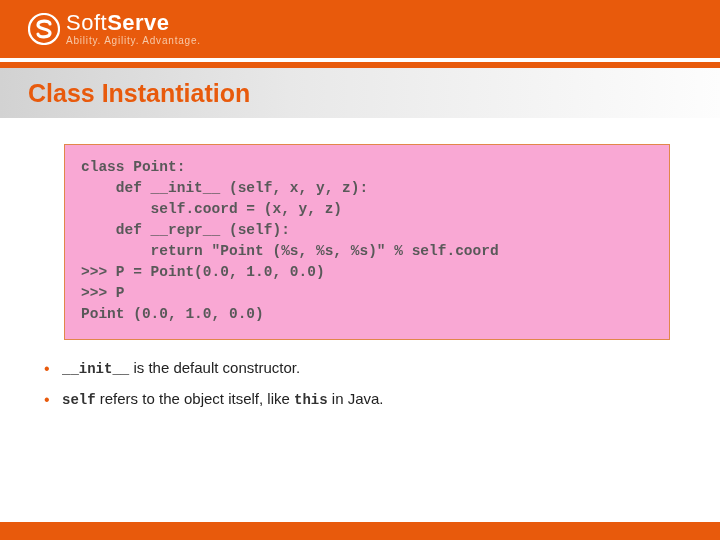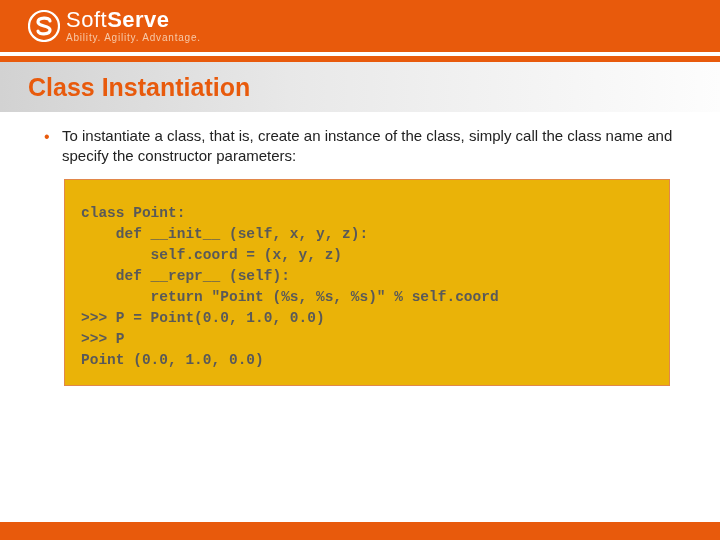--- a/index.html
+++ b/index.html
@@ -7,21 +7,21 @@
     padding: 0;
     width: 720px;
     height: 540px;
     font-family: Verdana, Geneva, sans-serif;
     background: #fff;
     position: relative;
     overflow: hidden;
   }
   .header {
     background: #e85a0c;
-    height: 52px;
+    height: 58px;
     display: flex;
     align-items: center;
     padding-left: 28px;
   }
   .logo {
     display: flex;
     align-items: center;
     gap: 6px;
   }
   .logo-icon {
@@ -80,24 +80,24 @@
   }
   ul.bullets > li::before {
     content: "•";
     position: absolute;
     left: 4px;
     top: 0;
     color: #e85a0c;
     font-size: 16px;
   }
   .code-box {
-    background: #eab308;
+    background: #f9a8d4;
     border: 1px solid #e1874a;
     margin: 12px 10px 18px 24px;
-    padding: 23px 16px 14px 16px;
+    padding: 12px 16px 14px 16px;
     font-family: "Courier New", monospace;
     font-size: 14.5px;
     font-weight: bold;
     color: #595959;
     line-height: 1.45;
     white-space: pre;
   }
   .mono {
     font-family: "Courier New", monospace;
     font-weight: bold;
@@ -133,28 +133,29 @@
   </div>
 </div>
 
 <div class="thin-bar"></div>
 
 <div class="title-band">
   <div class="title">Class Instantiation</div>
 </div>
 
 <div class="content">
-  <ul class="bullets">
-    <li>To instantiate a class, that is, create an instance of the class, simply call the class name and specify the constructor parameters:</li>
-  </ul>
 
   <div class="code-box">class Point:
     def __init__ (self, x, y, z):
         self.coord = (x, y, z)
     def __repr__ (self):
         return "Point (%s, %s, %s)" % self.coord
 &gt;&gt;&gt; P = Point(0.0, 1.0, 0.0)
 &gt;&gt;&gt; P
 Point (0.0, 1.0, 0.0)</div>
 
+  <ul class="bullets">
+    <li><span class="mono">__init__</span><span> is the default constructor.</span></li>
+    <li><span class="mono">self</span><span> refers to the object itself, like </span><span class="mono">this</span><span> in Java.</span></li>
+  </ul>
 </div>
 
 <div class="footer-bar"></div>
 
 </body></html>

